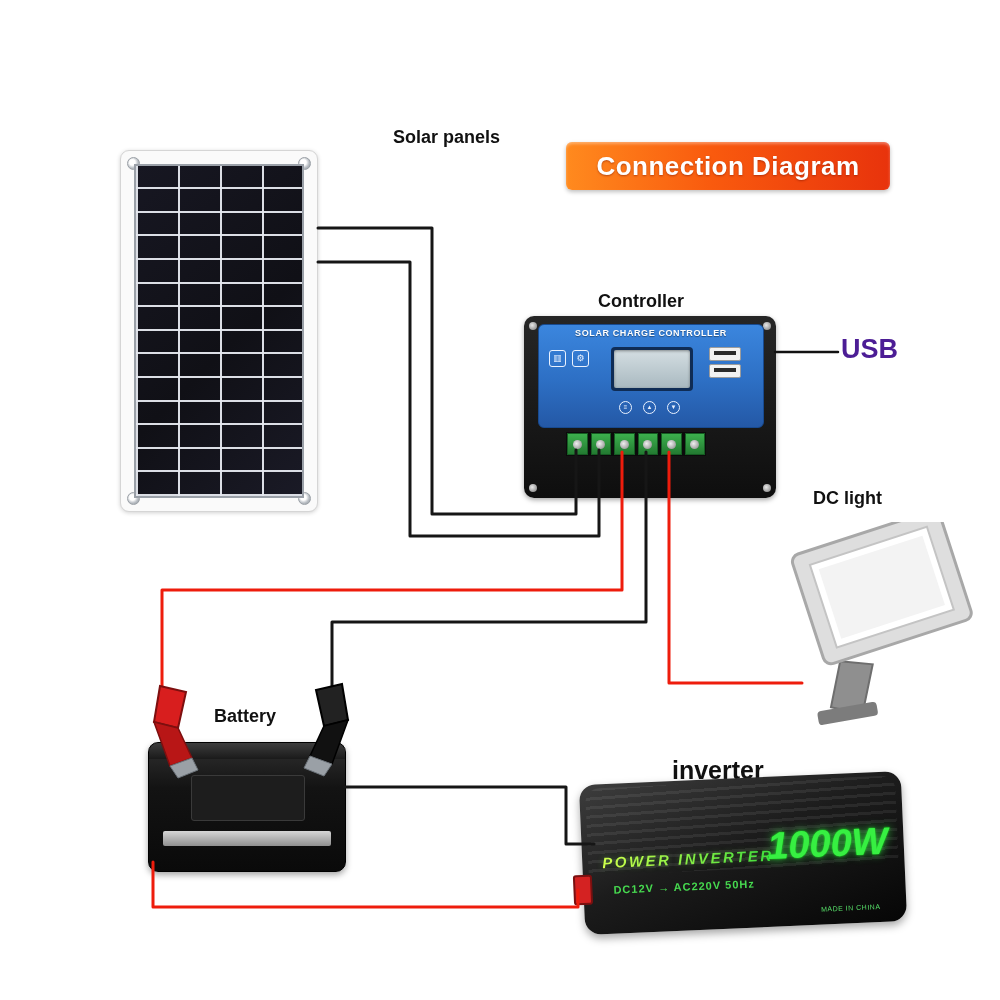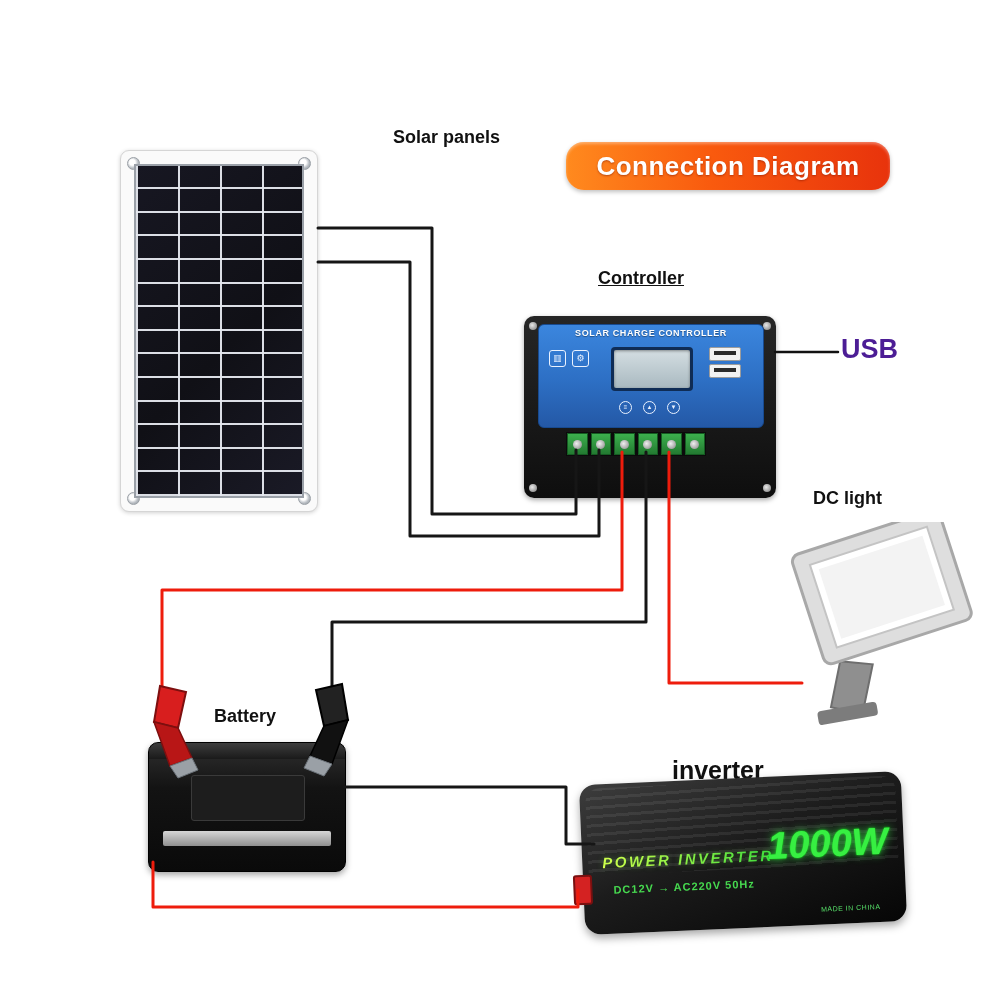--- a/index.html
+++ b/index.html
@@ -2,21 +2,21 @@
 <html><head>
 <meta charset="utf-8">
 <style>
   html,body{margin:0;padding:0;}
   body{font-family:"Liberation Sans", sans-serif; background:#fff;}
   #canvas{position:relative;width:1000px;height:1000px;background:#ffffff;overflow:hidden;}
 
   .label{position:absolute;color:#111;font-weight:bold;font-size:18px;}
 
   
-  #banner{position:absolute;left:566px;top:142px;width:324px;height:48px;border-radius:18px;
+  #banner{position:absolute;left:566px;top:142px;width:324px;height:48px;border-radius:6px;
     background:linear-gradient(90deg,#ff8a1e 0%,#f95a0e 45%,#e8330c 100%);
     display:flex;align-items:center;justify-content:center;
     box-shadow:0 2px 4px rgba(0,0,0,.25), inset 0 2px 3px rgba(255,255,255,.35);}
   #banner span{color:#fff;font-size:26px;font-weight:bold;letter-spacing:.5px;text-shadow:0 1px 2px rgba(120,20,0,.5);}
 
   
   .solar-panel{position:absolute;left:120px;top:150px;width:196px;height:360px;background:#fafafa;
     border:1px solid #d5d5d5;border-radius:9px;box-shadow:0 1px 4px rgba(0,0,0,.18);}
   .panel-cells{position:absolute;left:13px;top:13px;right:13px;bottom:13px;border:2px solid #9aa0a8;
     background:
@@ -93,21 +93,21 @@
 
   
   .overlay{position:absolute;left:0;top:0;width:1000px;height:1000px;pointer-events:none;}
 </style>
 </head>
 <body>
 
 <div id="canvas">
 
   <div class="label" style="left:349px;top:127px;margin-left:44px;">Solar panels</div>
-  <div class="label" style="left:598px;top:268px;text-decoration:underline;">Controller</div>
+  <div class="label" style="left:598px;top:291px;">Controller</div>
   <div class="label" style="left:813px;top:488px;">DC light</div>
   <div class="label" style="left:214px;top:706px;">Battery</div>
   <div class="label" style="left:672px;top:756px;font-size:25px;">inverter</div>
   <div id="usb-label">USB</div>
 
   <div id="banner">
     <span>Connection Diagram</span>
   </div>
 
   <div class="solar-panel">

